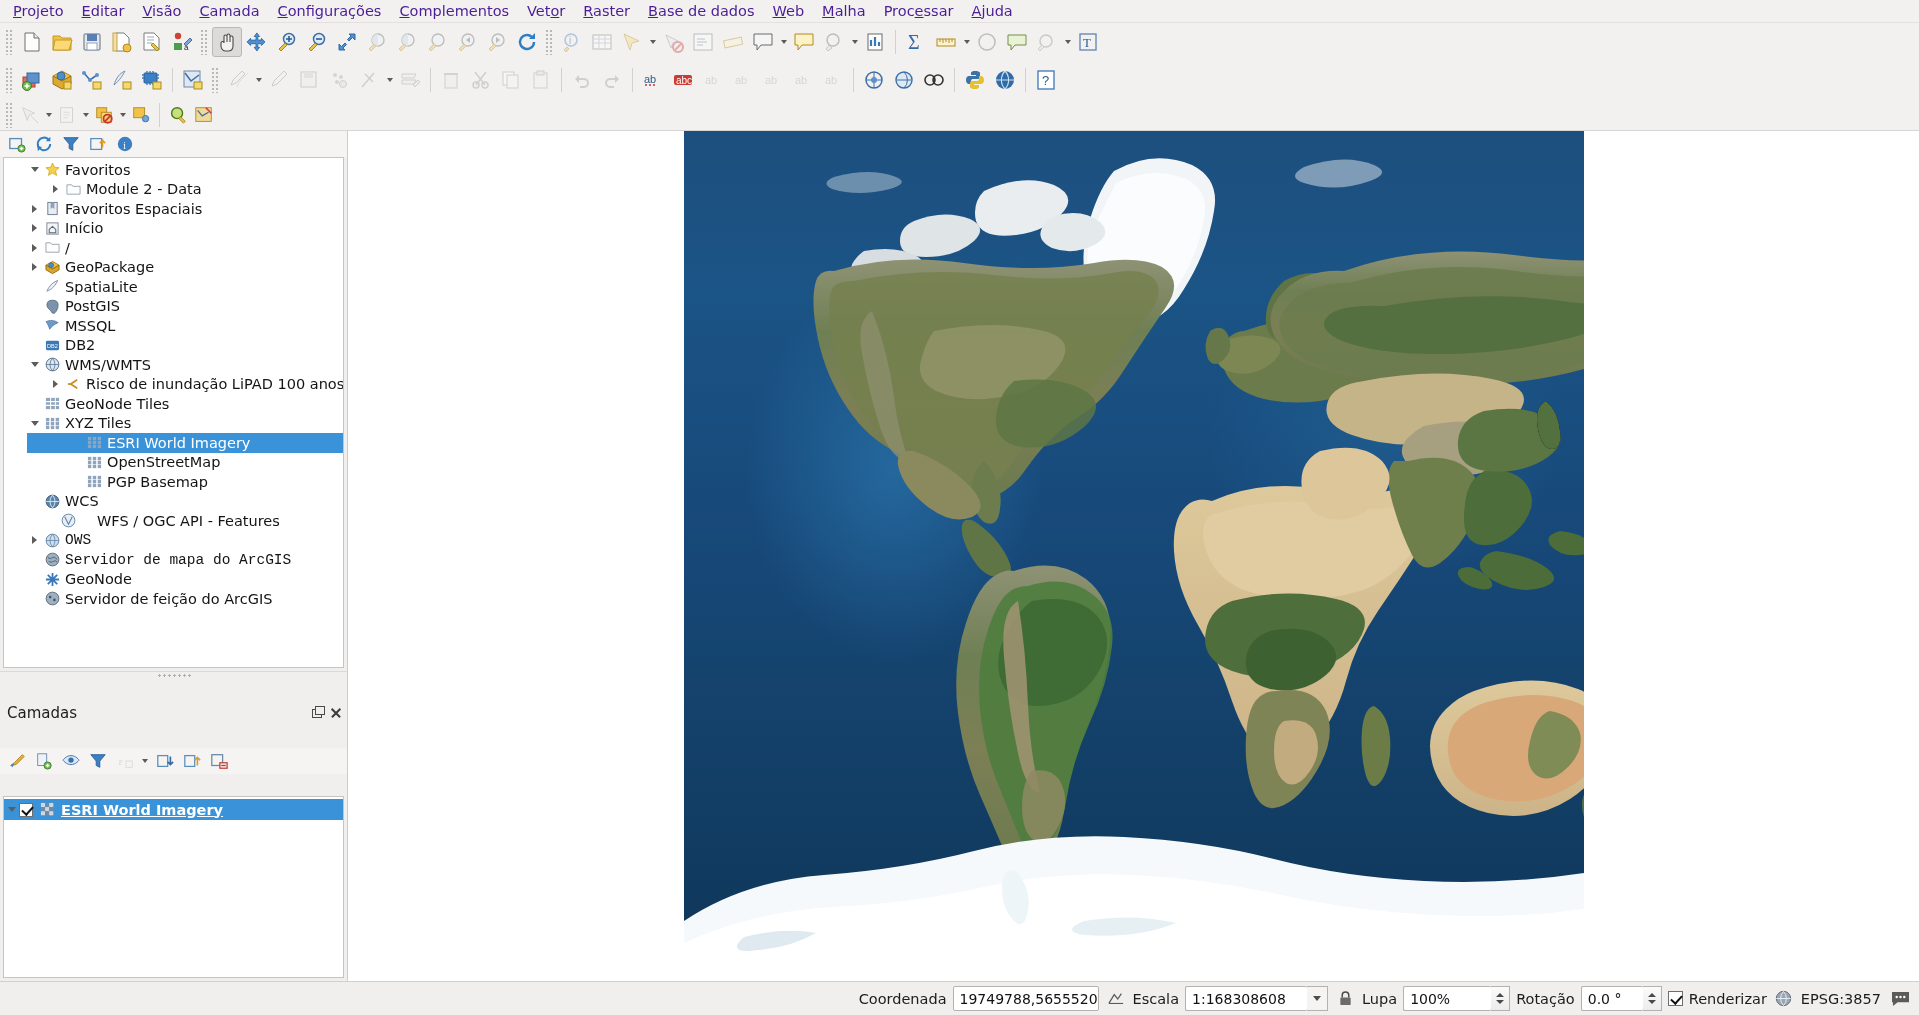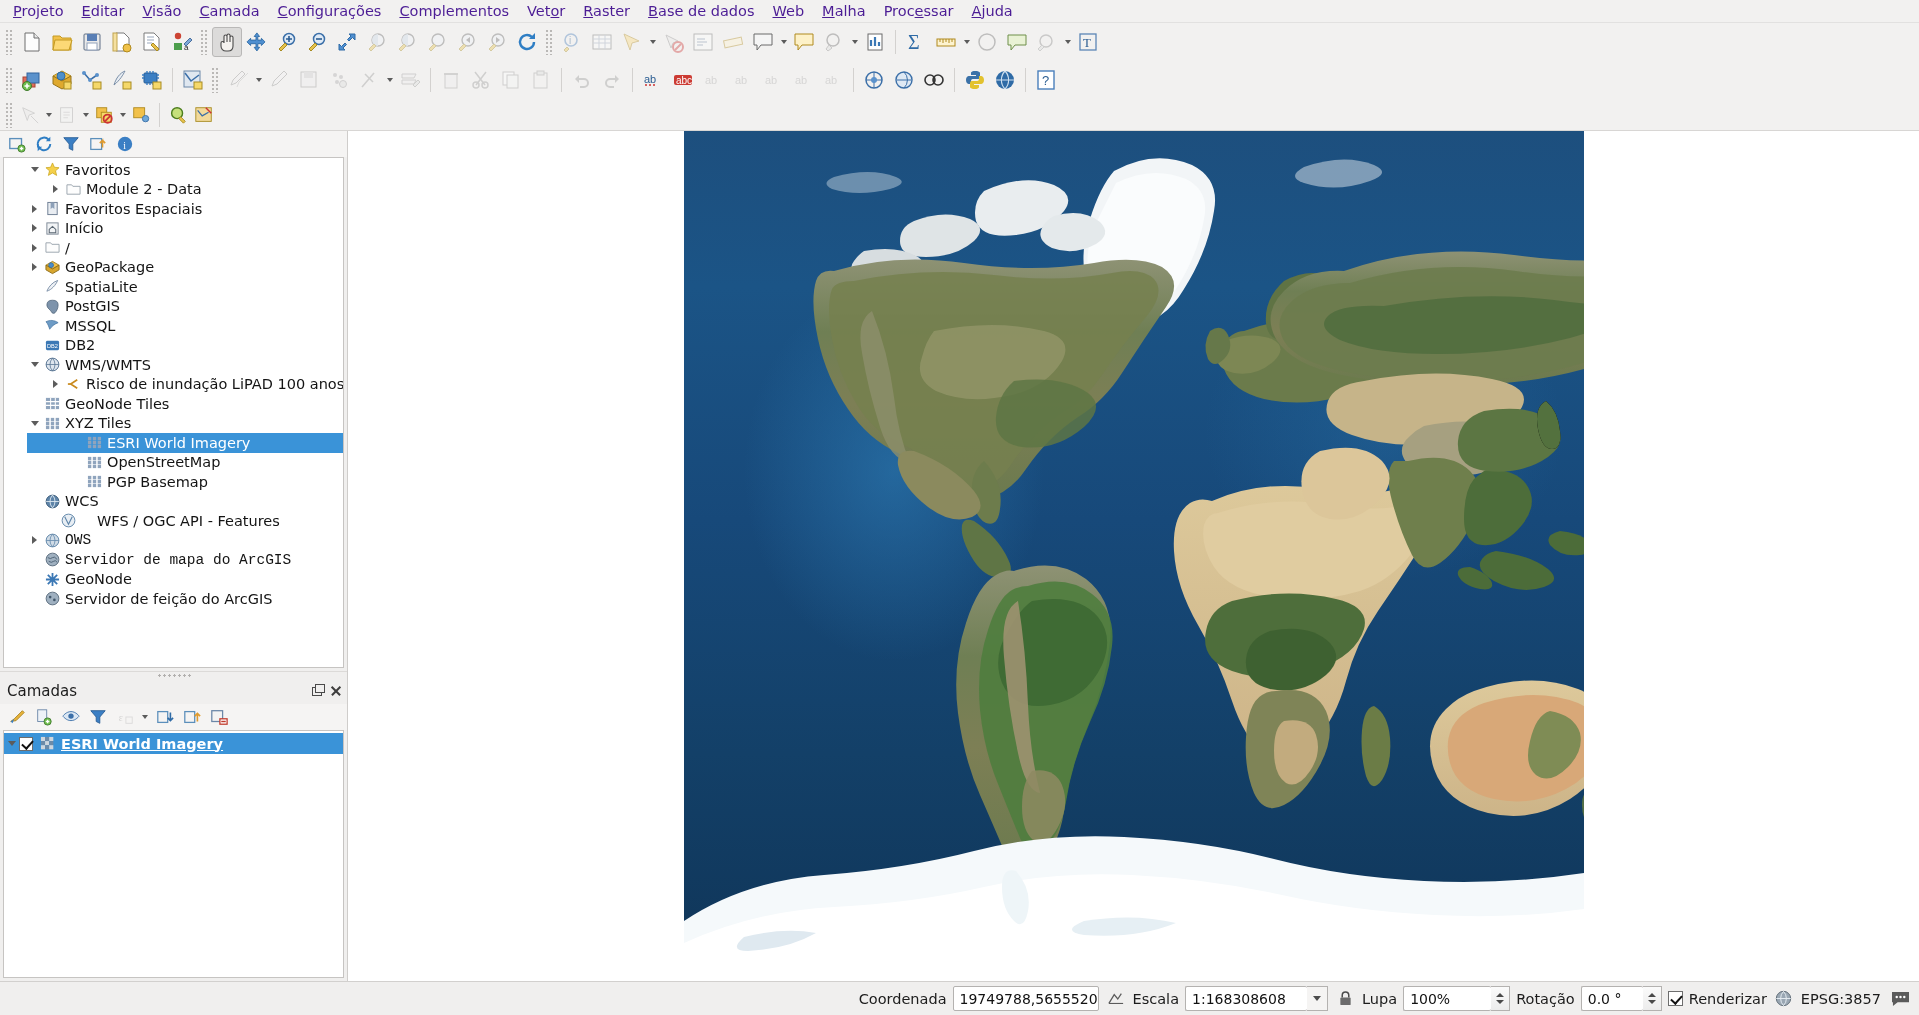--- a/index.html
+++ b/index.html
@@ -115,21 +115,21 @@
     border-bottom:4px solid transparent; border-left:5px solid #5c5c5c;
   }
   .arrow.d:after {
     content:""; width:0; height:0; border-left:4px solid transparent;
     border-right:4px solid transparent; border-top:5px solid #5c5c5c;
   }
   .ticon { width: 21px; flex: 0 0 21px; display: flex; align-items: center; justify-content: center; }
   .tlabel { padding-left: 2px; }
 
   
-  .layerspanel { height: 310px; flex: 0 0 310px; display: flex; flex-direction: column; }
+  .layerspanel { height: 310px; flex: 0 0 310px; display: flex; flex-direction: column; gap: 22px; }
   .layer-tree {
     flex: 1 1 auto; background: #fff; border: 1px solid #c6c4c2; margin: 0 3px 3px 3px;
     padding-top: 2px; overflow: hidden;
   }
   .lrow { height: 21px; display: flex; align-items: center; font-size: 14.5px; }
   .lrow.sel { background: #3a93d8; color: #fff; }
   .lcheck {
     width: 14px; height: 14px; flex: 0 0 14px; background: #fff; border: 1px solid #6d6d6d;
     margin-right: 4px; position: relative;
   }

